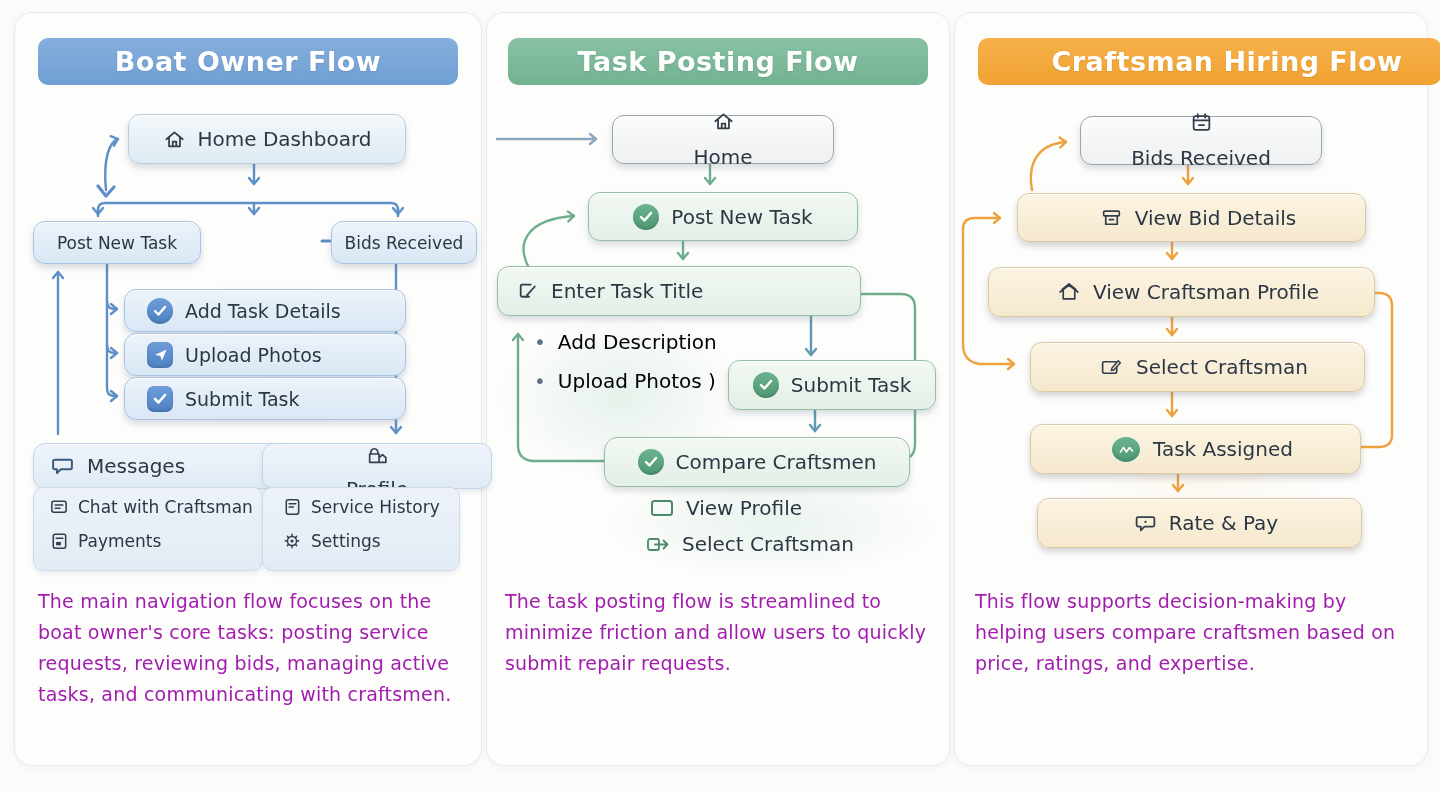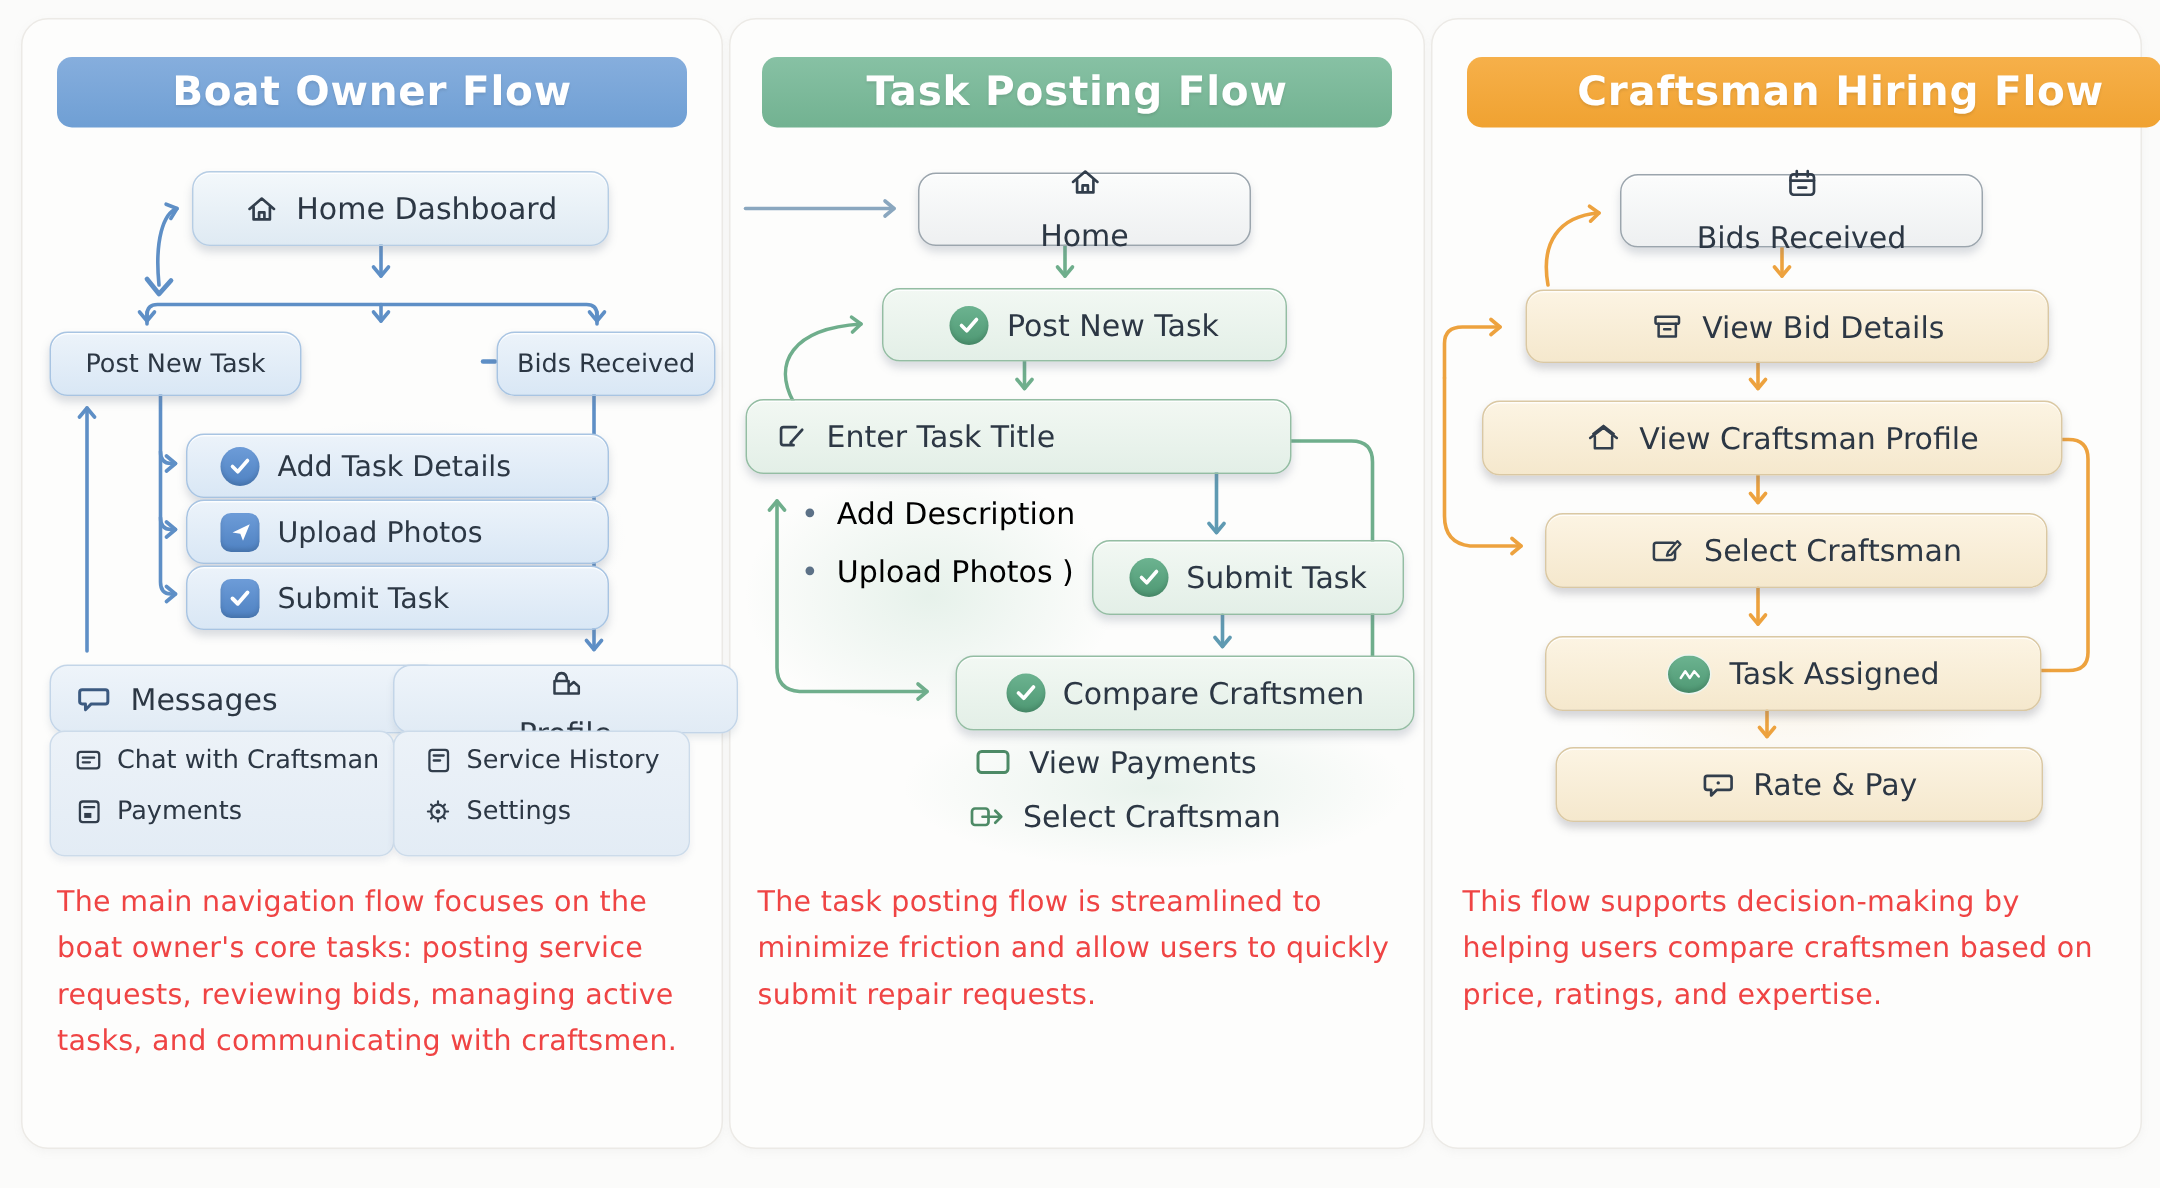--- a/index.html
+++ b/index.html
@@ -24,21 +24,21 @@
        border-radius:12px;font-size:20px;background:linear-gradient(#eef4fa,#e1ebf5);
        border:1.5px solid #c3d5e8;box-shadow:0 3px 5px rgba(120,135,155,.16);}
   .panel{position:absolute;z-index:3;border-radius:10px;background:linear-gradient(#ecf2f8,#e3ecf5);
        border:1.5px solid #ccdbea;box-shadow:0 3px 5px rgba(120,135,155,.12);}
   .pitem{position:absolute;display:flex;align-items:center;gap:9px;font-size:17px;white-space:nowrap;}
   .row-node{font-size:17px;padding:0 8px;}
   .sub-node{font-size:19px;justify-content:flex-start;padding-left:22px;}
   .bullet-item{position:absolute;z-index:3;font-size:20px;white-space:nowrap;color:#000000;}
   .bullet-item::before{content:"•";color:#5c7187;margin-right:12px;}
   .flow-li{position:absolute;z-index:3;display:flex;align-items:center;gap:12px;font-size:20px;white-space:nowrap;}
-  .desc{position:absolute;z-index:3;margin:0;font-size:19px;line-height:31px;letter-spacing:.2px;color:#ef4444;}
+  .desc{position:absolute;z-index:3;margin:0;font-size:19px;line-height:31px;letter-spacing:.2px;color:#a21caf;}
   .badge{width:26px;height:26px;border-radius:50%;display:flex;align-items:center;justify-content:center;flex:0 0 auto;
          box-shadow:inset 0 -2px 3px rgba(0,0,0,.12);}
   .badge.sq{border-radius:7px;}
   .b-blue{background:linear-gradient(#6d9cd8,#4f82c2);}
   .b-green{background:linear-gradient(#6cb390,#4e9873);}
   .ic{display:flex;flex:0 0 auto;align-items:center;}
   .ic svg{display:block;}
   .lbl{display:inline-block;}
 </style>
 </head>
@@ -256,36 +256,36 @@
 
   <div class="node n-green" style="left:728px;top:360px;width:182px;height:48px;">
     <span class="badge b-green">
       <svg width="14" height="12" viewBox="0 0 14 12">
           <path d="M2,6 L5.5,9.5 L12,2" stroke="#fff" stroke-width="2.4" fill="none" stroke-linecap="round" stroke-linejoin="round"></path>
         </svg>
     </span>
     <span class="lbl">Submit Task</span>
   </div>
 
-  <div class="node n-green" style="left:637px;top:437px;width:280px;height:48px;">
+  <div class="node n-green" style="left:604px;top:437px;width:280px;height:48px;border-radius:14px;">
     <span class="badge b-green">
       <svg width="14" height="12" viewBox="0 0 14 12">
           <path d="M2,6 L5.5,9.5 L12,2" stroke="#fff" stroke-width="2.4" fill="none" stroke-linecap="round" stroke-linejoin="round"></path>
         </svg>
     </span>
     <span class="lbl">Compare Craftsmen</span>
   </div>
 
   <div class="flow-li" style="left:650px;top:496px;">
     <span class="ic">
       <svg width="24" height="18" viewBox="0 0 24 18">
           <rect x="2" y="2" width="20" height="14" rx="2.5" stroke="#4d8a66" stroke-width="2" fill="none"></rect>
         </svg>
     </span>
-    <span class="lbl">View Payments</span>
+    <span class="lbl">View Profile</span>
   </div>
   <div class="flow-li" style="left:646px;top:532px;">
     <span class="ic">
       <svg width="24" height="20" viewBox="0 0 24 20">
           <rect x="2" y="5" width="11" height="11" rx="2" stroke="#4d8a66" stroke-width="1.8" fill="none"></rect>
           <path d="M9,10.5 L21,10.5 M17.5,6.5 L21.5,10.5 L17.5,14.5" stroke="#4d8a66" stroke-width="1.8" fill="none" stroke-linecap="round" stroke-linejoin="round"></path>
         </svg>
     </span>
     <span class="lbl">Select Craftsman</span>
   </div>

